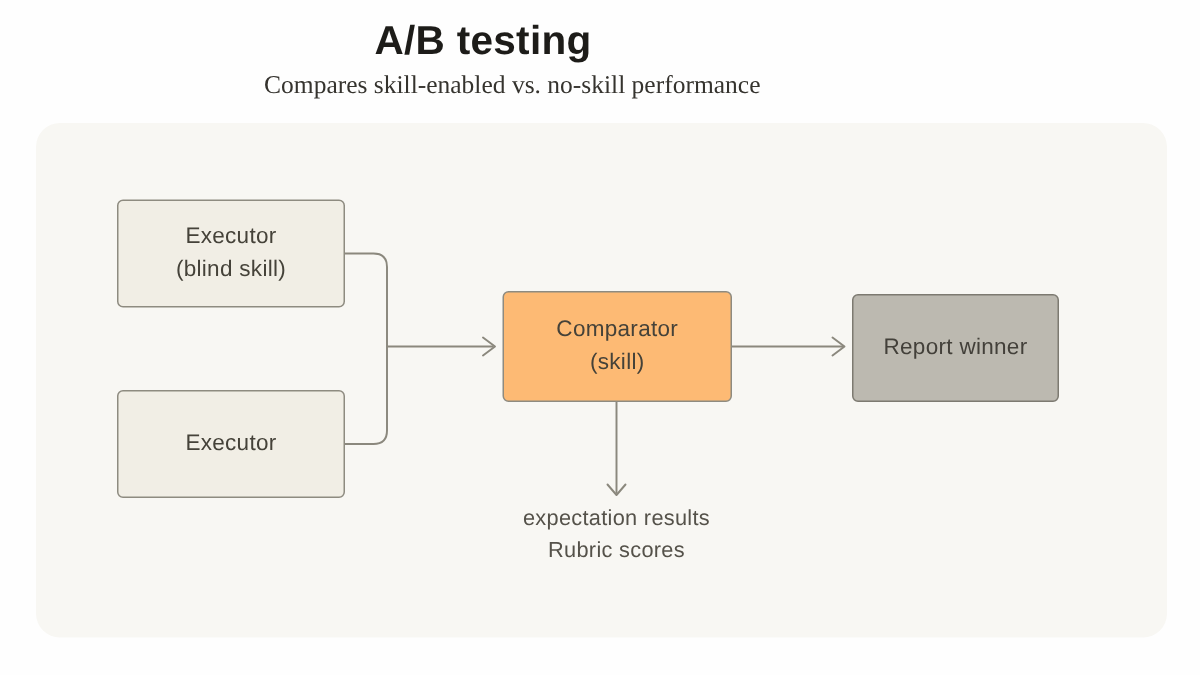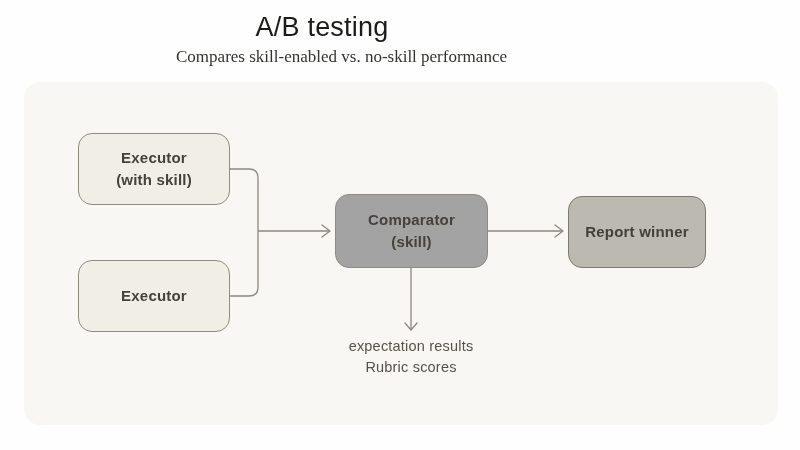--- a/index.html
+++ b/index.html
@@ -15,21 +15,21 @@
     background: #fefefe;
     overflow: hidden;
   }
   .page-title {
     position: absolute;
     left: 0;
     top: 12px;
     width: 644px;
     text-align: center;
     font-size: 27px;
-    font-weight: 400;
+    font-weight: 700;
     letter-spacing: 0.2px;
     color: #1d1c19;
     margin: 0;
   }
   .page-subtitle {
     position: absolute;
     left: 0;
     top: 47px;
     width: 683px;
     text-align: center;
@@ -51,38 +51,37 @@
     position: absolute;
     left: 0;
     top: 0;
     width: 800px;
     height: 450px;
     pointer-events: none;
   }
   .node {
     position: absolute;
     box-sizing: border-box;
-    border-radius: 14px;
+    border-radius: 4px;
     display: flex;
     flex-direction: column;
     align-items: center;
     justify-content: center;
     text-align: center;
     font-size: 15px;
     line-height: 1.45;
     color: #454239;
     letter-spacing: 0.2px;
-    font-weight: bold;
   }
   .node-executor {
     background: #f1eee5;
     border: 1.2px solid #8e8b80;
   }
   .node-comparator {
-    background: #a3a3a3;
+    background: #fdba74;
     border: 1.2px solid #8e8b80;
   }
   .node-report {
     background: #bcb9b0;
     border: 1.2px solid #7d7a71;
     color: #43403a;
   }
   #node-executor-with   { left: 78px;  top: 133px; width: 152px; height: 72px; }
   #node-executor-without{ left: 78px;  top: 260px; width: 152px; height: 72px; }
   #node-comparator      { left: 335px; top: 194px; width: 153px; height: 74px; }
@@ -120,21 +119,21 @@
 
     <path d="M 488 231 H 562" fill="none" stroke="#8b887d" stroke-width="1.3"></path>
     <path d="M 555 225 L 563 231 L 555 237" fill="none" stroke="#8b887d" stroke-width="1.3" stroke-linecap="round" stroke-linejoin="round"></path>
 
     <path d="M 411 268 V 329" fill="none" stroke="#8b887d" stroke-width="1.3"></path>
     <path d="M 405 323 L 411 330 L 417 323" fill="none" stroke="#8b887d" stroke-width="1.3" stroke-linecap="round" stroke-linejoin="round"></path>
   </svg>
 
   <div class="node node-executor" id="node-executor-with">
     <span class="line">Executor</span>
-    <span class="line">(with skill)</span>
+    <span class="line">(blind skill)</span>
   </div>
 
   <div class="node node-executor" id="node-executor-without">
     <span class="line">Executor</span>
   </div>
 
   <div class="node node-comparator" id="node-comparator">
     <span class="line">Comparator</span>
     <span class="line">(skill)</span>
   </div>

